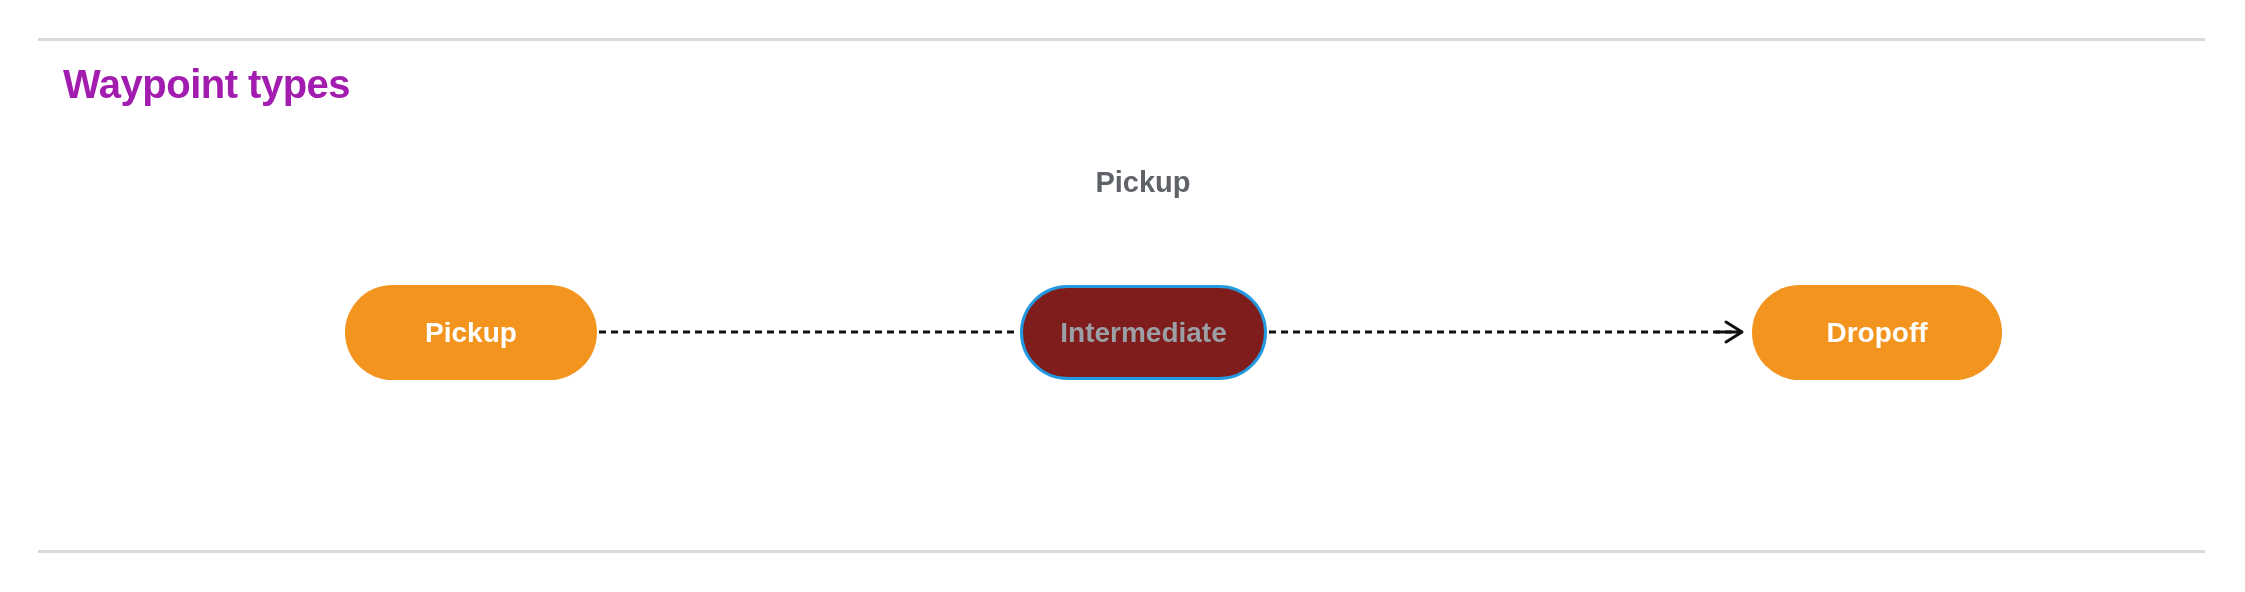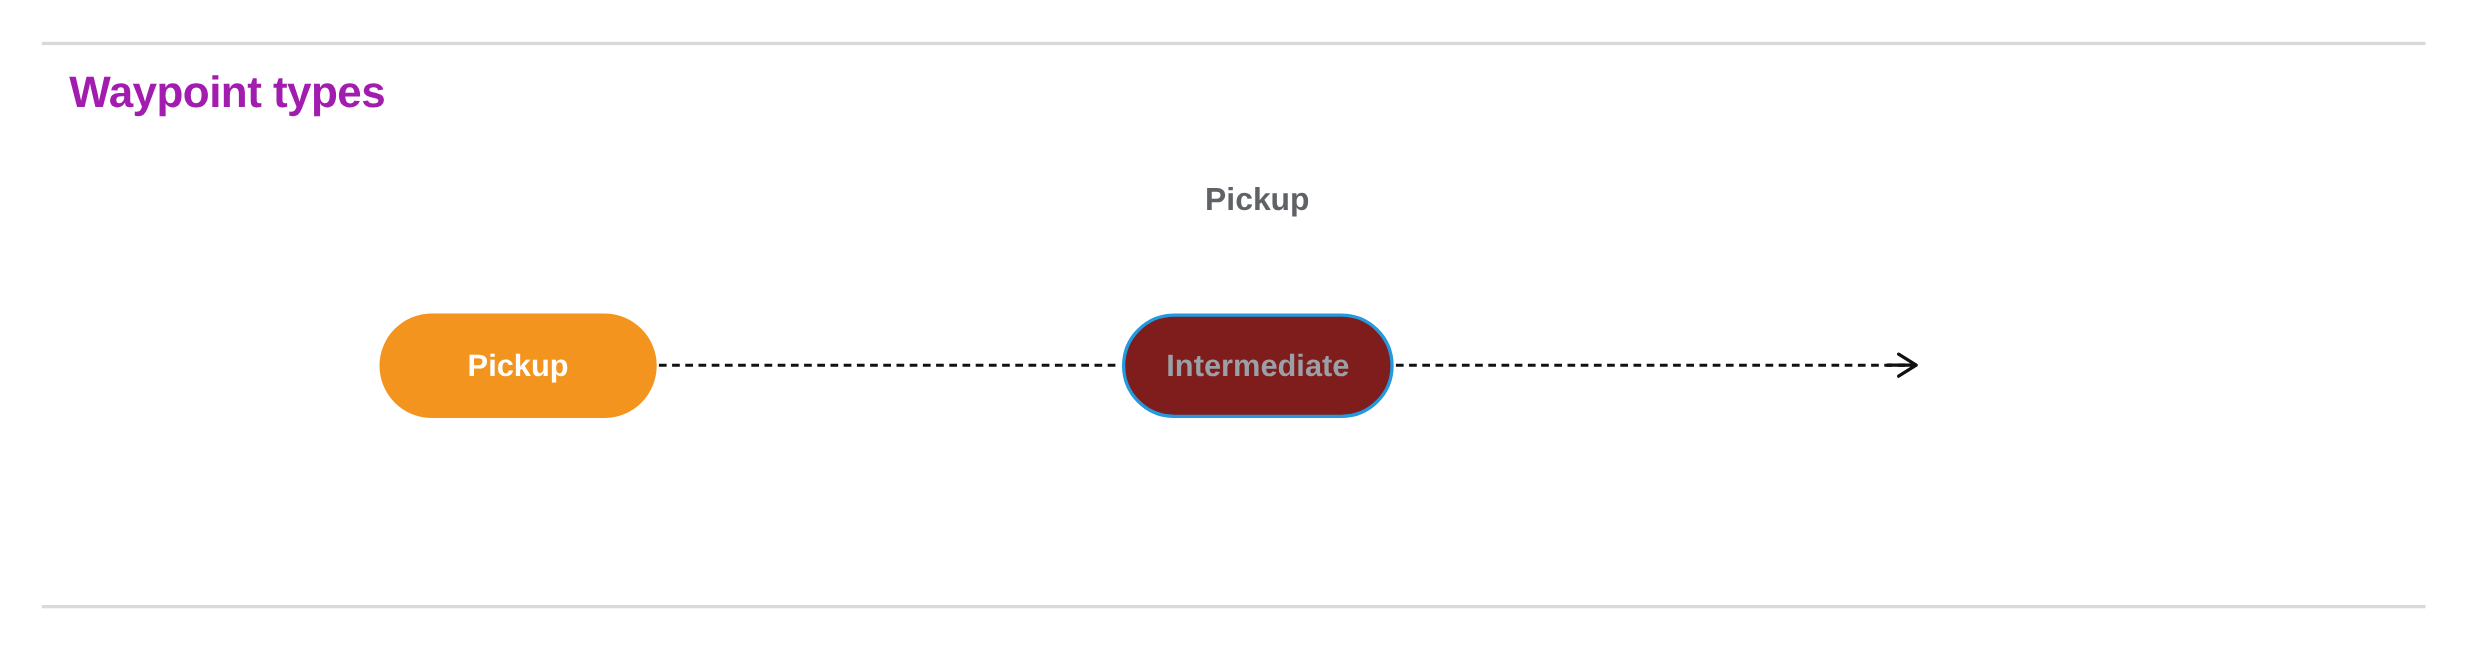--- a/index.html
+++ b/index.html
@@ -89,16 +89,19 @@
   </svg>
 
   <div class="node filled pickup">
     <span>Pickup</span>
   </div>
 
   <div class="node outlined intermediate">
     <span>Intermediate</span>
   </div>
 
+  <div class="node filled dropoff">
+    <span>Dropoff</span>
+  </div>
 
   <div class="divider bottom"></div>
 
 </div>
 
 </body></html>

